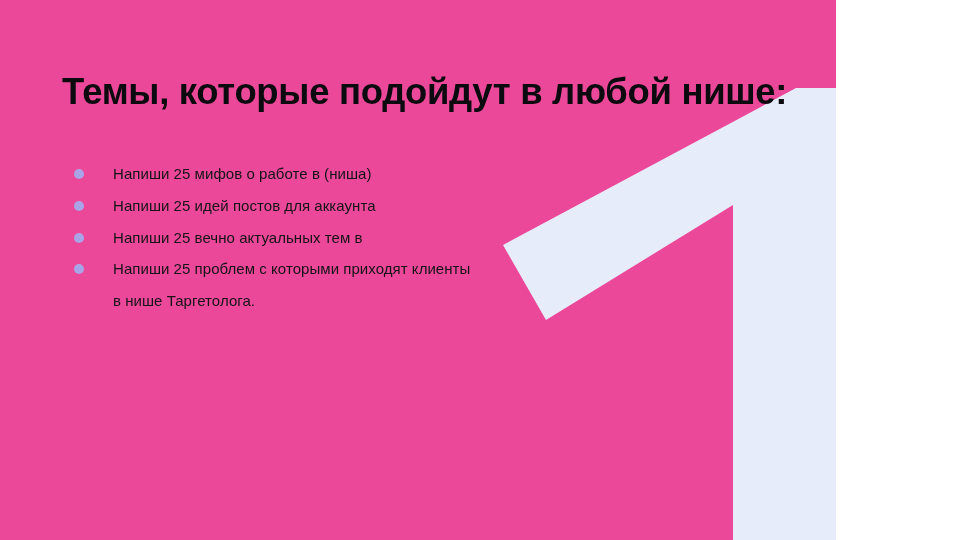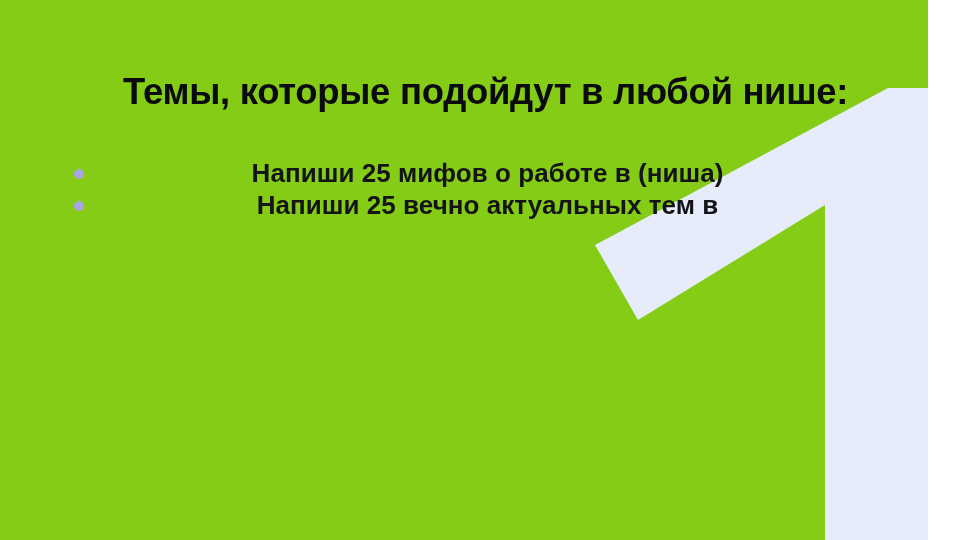--- a/index.html
+++ b/index.html
@@ -2,26 +2,25 @@
 <html><head>
 <meta charset="utf-8">
 <style>
   html, body {
     margin: 0;
     padding: 0;
     background: #ffffff;
   }
   #slide {
     position: relative;
-    width: 928px;
+    width: 836px;
     height: 540px;
     overflow: hidden;
-    background: #84cc16;
+    background: #ec4899;
     font-family: "Liberation Sans", "DejaVu Sans", sans-serif;
-    text-align: center;
   }
 
   
   .deco-numeral {
     position: absolute;
     right: 0;
     top: 0;
     width: 340px;
     height: 540px;
     pointer-events: none;
@@ -56,23 +55,23 @@
     z-index: 2;
     list-style: none;
     margin: 0;
     padding: 0;
   }
   .bullet-item {
     position: relative;
     padding-left: 51px;
     margin: 0 0 0 0;
     color: #141418;
-    font-size: 26px;
+    font-size: 15px;
     line-height: 31.8px;
-    font-weight: 700;
+    font-weight: 400;
     letter-spacing: 0.05px;
   }
   .bullet-dot {
     position: absolute;
     left: 12px;
     top: 11px;
     width: 10px;
     height: 10px;
     border-radius: 50%;
     background: #a9a4e8;
@@ -95,17 +94,26 @@
 
   <div class="title">Темы, которые подойдут в любой нише:</div>
 
   <ul class="bullet-list">
     <li class="bullet-item">
       <span class="bullet-dot"></span>
       <span class="bullet-text">Напиши 25 мифов о работе в (ниша)</span>
     </li>
     <li class="bullet-item">
       <span class="bullet-dot"></span>
+      <span class="bullet-text">Напиши 25 идей постов для аккаунта</span>
+    </li>
+    <li class="bullet-item">
+      <span class="bullet-dot"></span>
       <span class="bullet-text">Напиши 25 вечно актуальных тем в</span>
+    </li>
+    <li class="bullet-item">
+      <span class="bullet-dot"></span>
+      <span class="bullet-text">Напиши 25 проблем с которыми приходят клиенты
+в нише Таргетолога.</span>
     </li>
   </ul>
 
 </div>
 
 </body></html>

